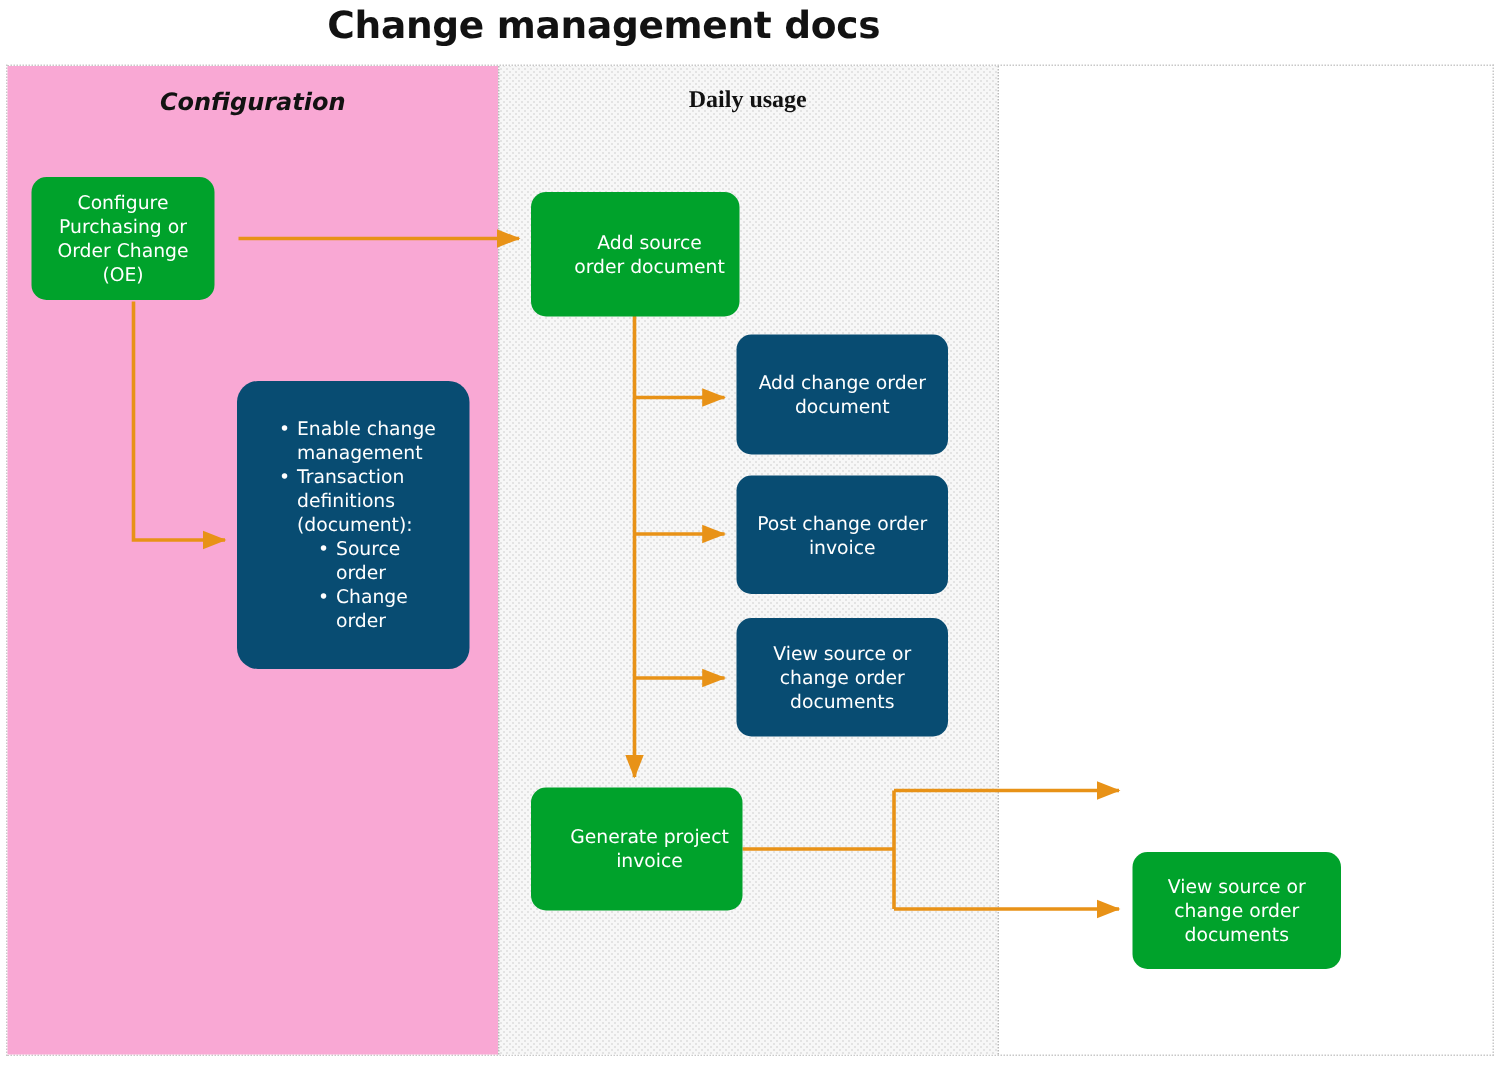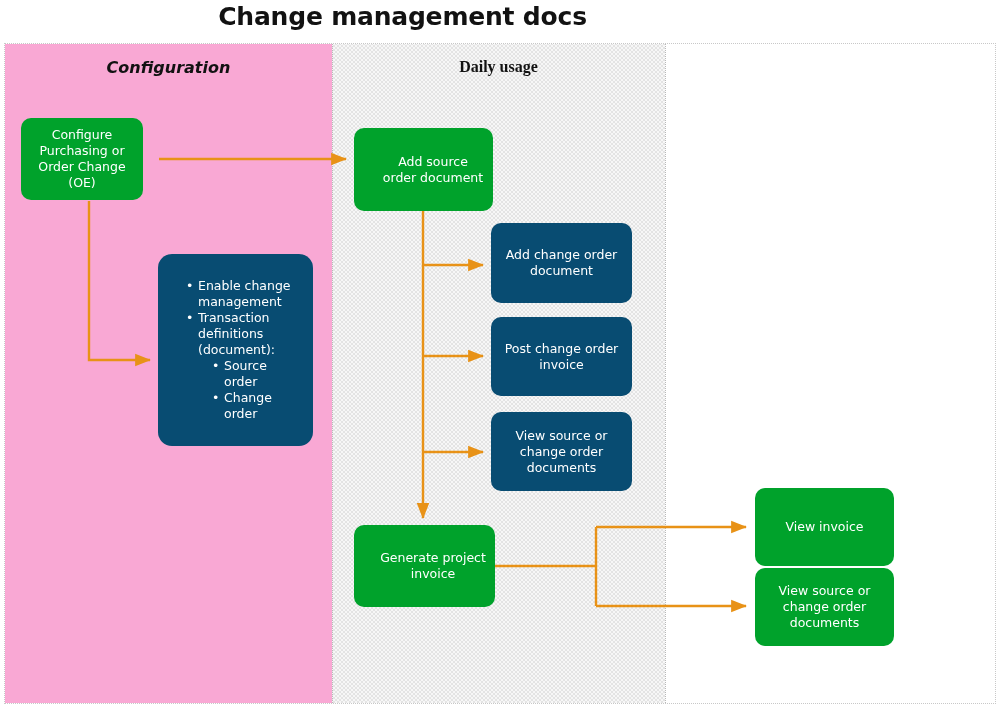--- a/index.html
+++ b/index.html
@@ -219,21 +219,18 @@
   </div>
 
   <div class="node node-navy" style="left:491px; top:412px; width:141px; height:79px;">
     <span>View source or change order documents</span>
   </div>
 
   <div class="node node-green" style="left:354px; top:525px; width:141px; height:82px;padding-left:25px;">
     <span>Generate project invoice</span>
   </div>
 
-  <div class="node node-green" style="left:755px; top:488px; width:139px; height:78px;">
-    <span>View invoice</span>
-  </div>
 
   <div class="node node-green" style="left:755px; top:568px; width:139px; height:78px;">
     <span>View source or change order documents</span>
   </div>
 
 </div>
 
 </body></html>

